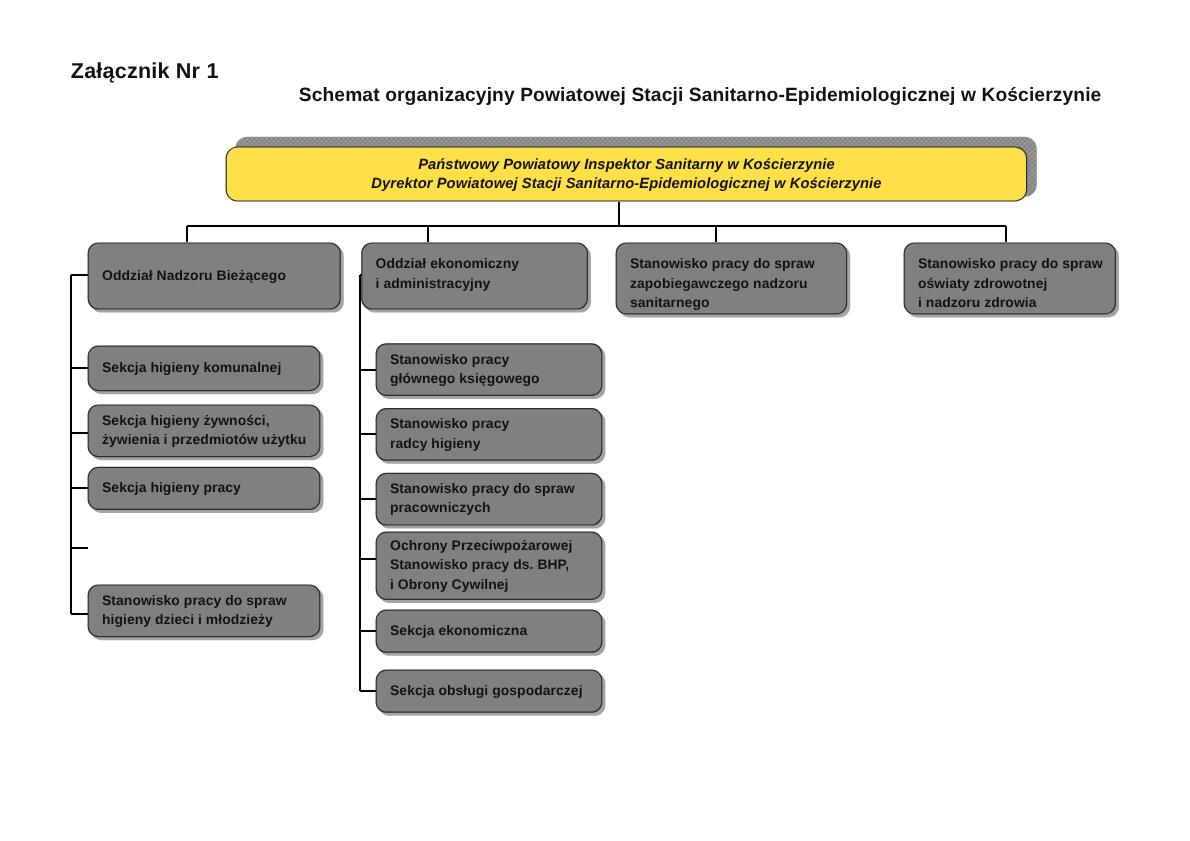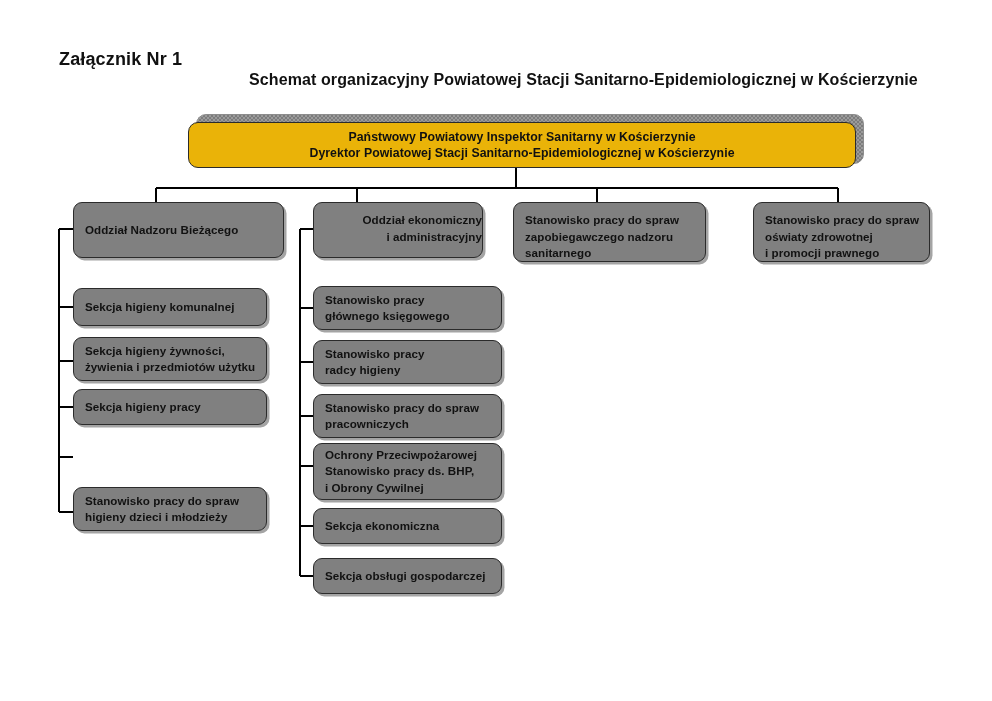--- a/index.html
+++ b/index.html
@@ -78,27 +78,28 @@
     font-size: 11.6px;
     font-weight: bold;
     line-height: 16.5px;
     color: #111111;
     white-space: nowrap;
     letter-spacing: 0.05px;
   }
 
   
   .node.root {
-    background: #eab308;
+    background: #fde047;
     border-radius: 10px;
     align-items: center;
     justify-content: center;
     padding: 0;
     box-shadow: none;
     z-index: 2;
+    font-style: italic;
   }
   .node.root .line {
     font-size: 12.3px;
     text-align: center;
   }
   .root-shadow {
     position: absolute;
     border-radius: 10px;
     background-color: #9b9b9b;
     background-image:
@@ -171,21 +172,21 @@
   <div class="node" style="left:73px; top:389px; width:194px; height:36px;">
     <div class="line">Sekcja higieny pracy</div>
   </div>
 
 
   <div class="node" style="left:73px; top:487px; width:194px; height:44px;">
     <div class="line">Stanowisko pracy do spraw</div>
     <div class="line">higieny dzieci i młodzieży</div>
   </div>
 
-  <div class="node top-align" style="left:313px; top:202px; width:170px; height:56px;text-align:right;">
+  <div class="node top-align" style="left:301px; top:202px; width:189px; height:56px;">
     <div class="line">Oddział ekonomiczny</div>
     <div class="line">i administracyjny</div>
   </div>
 
   <div class="node" style="left:313px; top:286px; width:189px; height:44px;">
     <div class="line">Stanowisko pracy</div>
     <div class="line">głównego księgowego</div>
   </div>
 
   <div class="node" style="left:313px; top:340px; width:189px; height:44px;">
@@ -214,16 +215,16 @@
 
   <div class="node top-align" style="left:513px; top:202px; width:193px; height:60px;">
     <div class="line">Stanowisko pracy do spraw</div>
     <div class="line">zapobiegawczego nadzoru</div>
     <div class="line">sanitarnego</div>
   </div>
 
   <div class="node top-align" style="left:753px; top:202px; width:177px; height:60px;">
     <div class="line">Stanowisko pracy do spraw</div>
     <div class="line">oświaty zdrowotnej</div>
-    <div class="line">i promocji prawnego</div>
+    <div class="line">i nadzoru zdrowia</div>
   </div>
 
 </div>
 
 </body></html>

